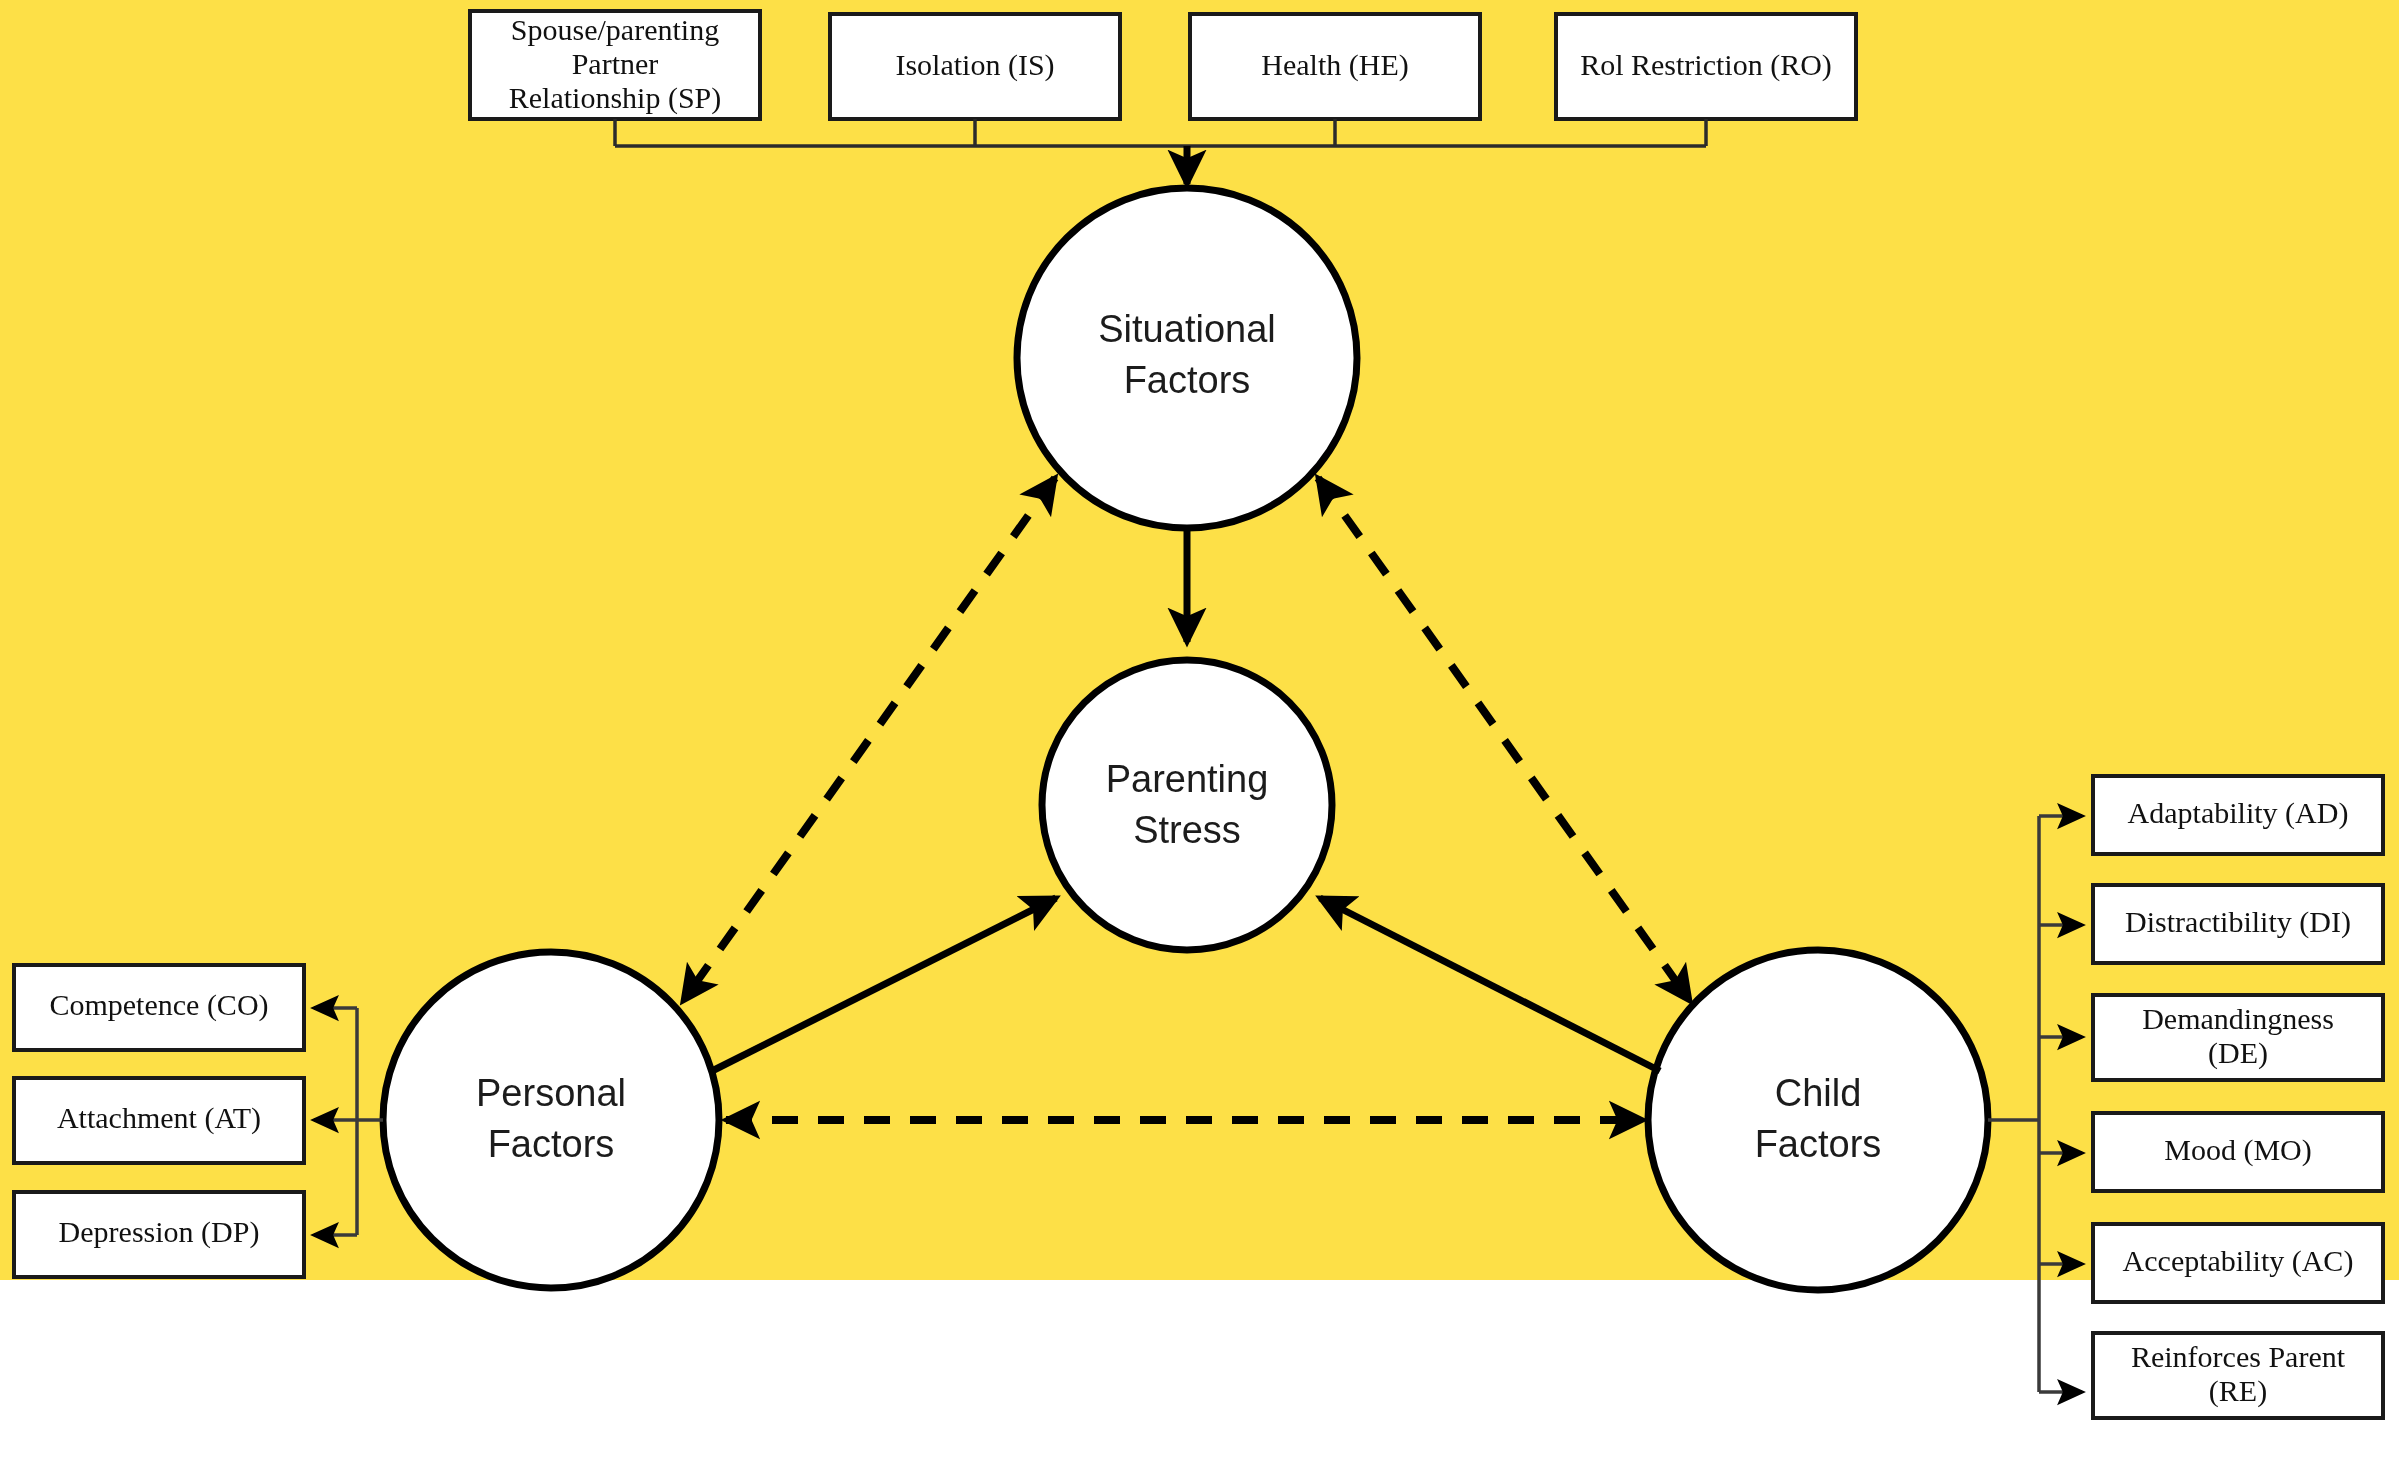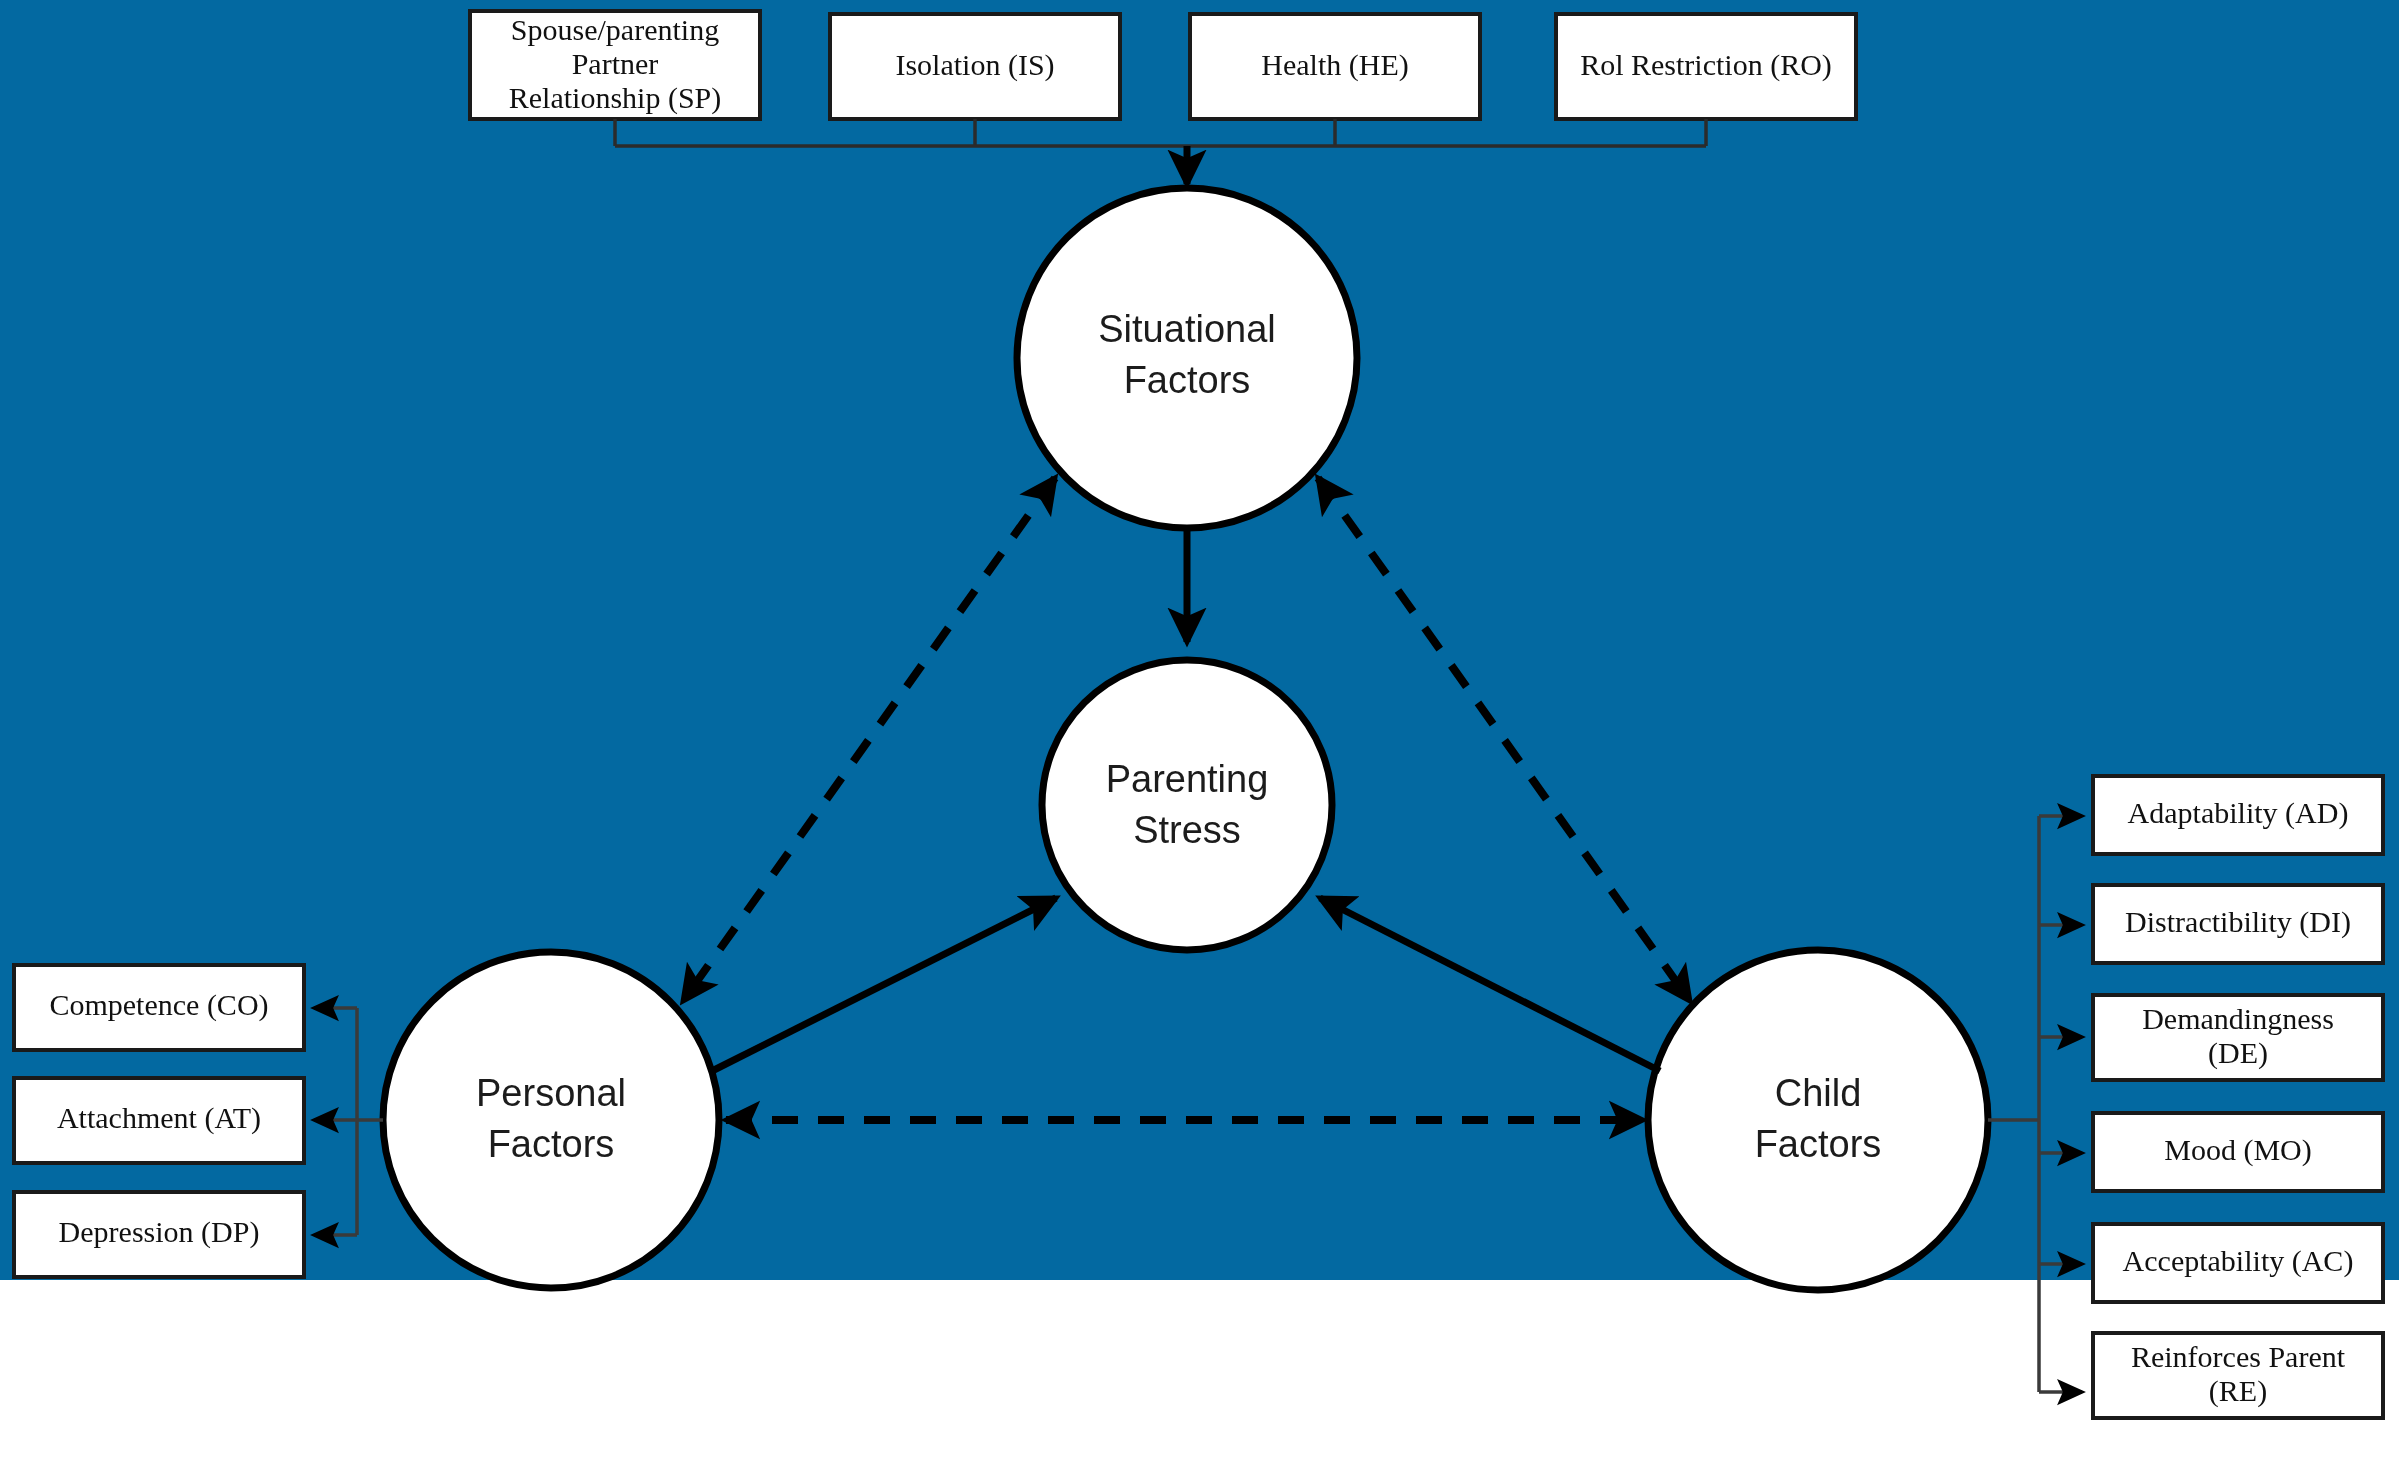--- a/index.html
+++ b/index.html
@@ -10,21 +10,21 @@
   body {
     width: 2399px;
     height: 1464px;
     font-family: "Liberation Serif", serif;
     overflow: hidden;
   }
   #diagram-root {
     position: relative;
     width: 2399px;
     height: 1280px;
-    background: #0369a1;
+    background: #fde047;
   }
   svg.canvas {
     position: absolute;
     top: 0;
     left: 0;
     width: 2399px;
     height: 1464px;
     display: block;
   }
   .box-rect {

